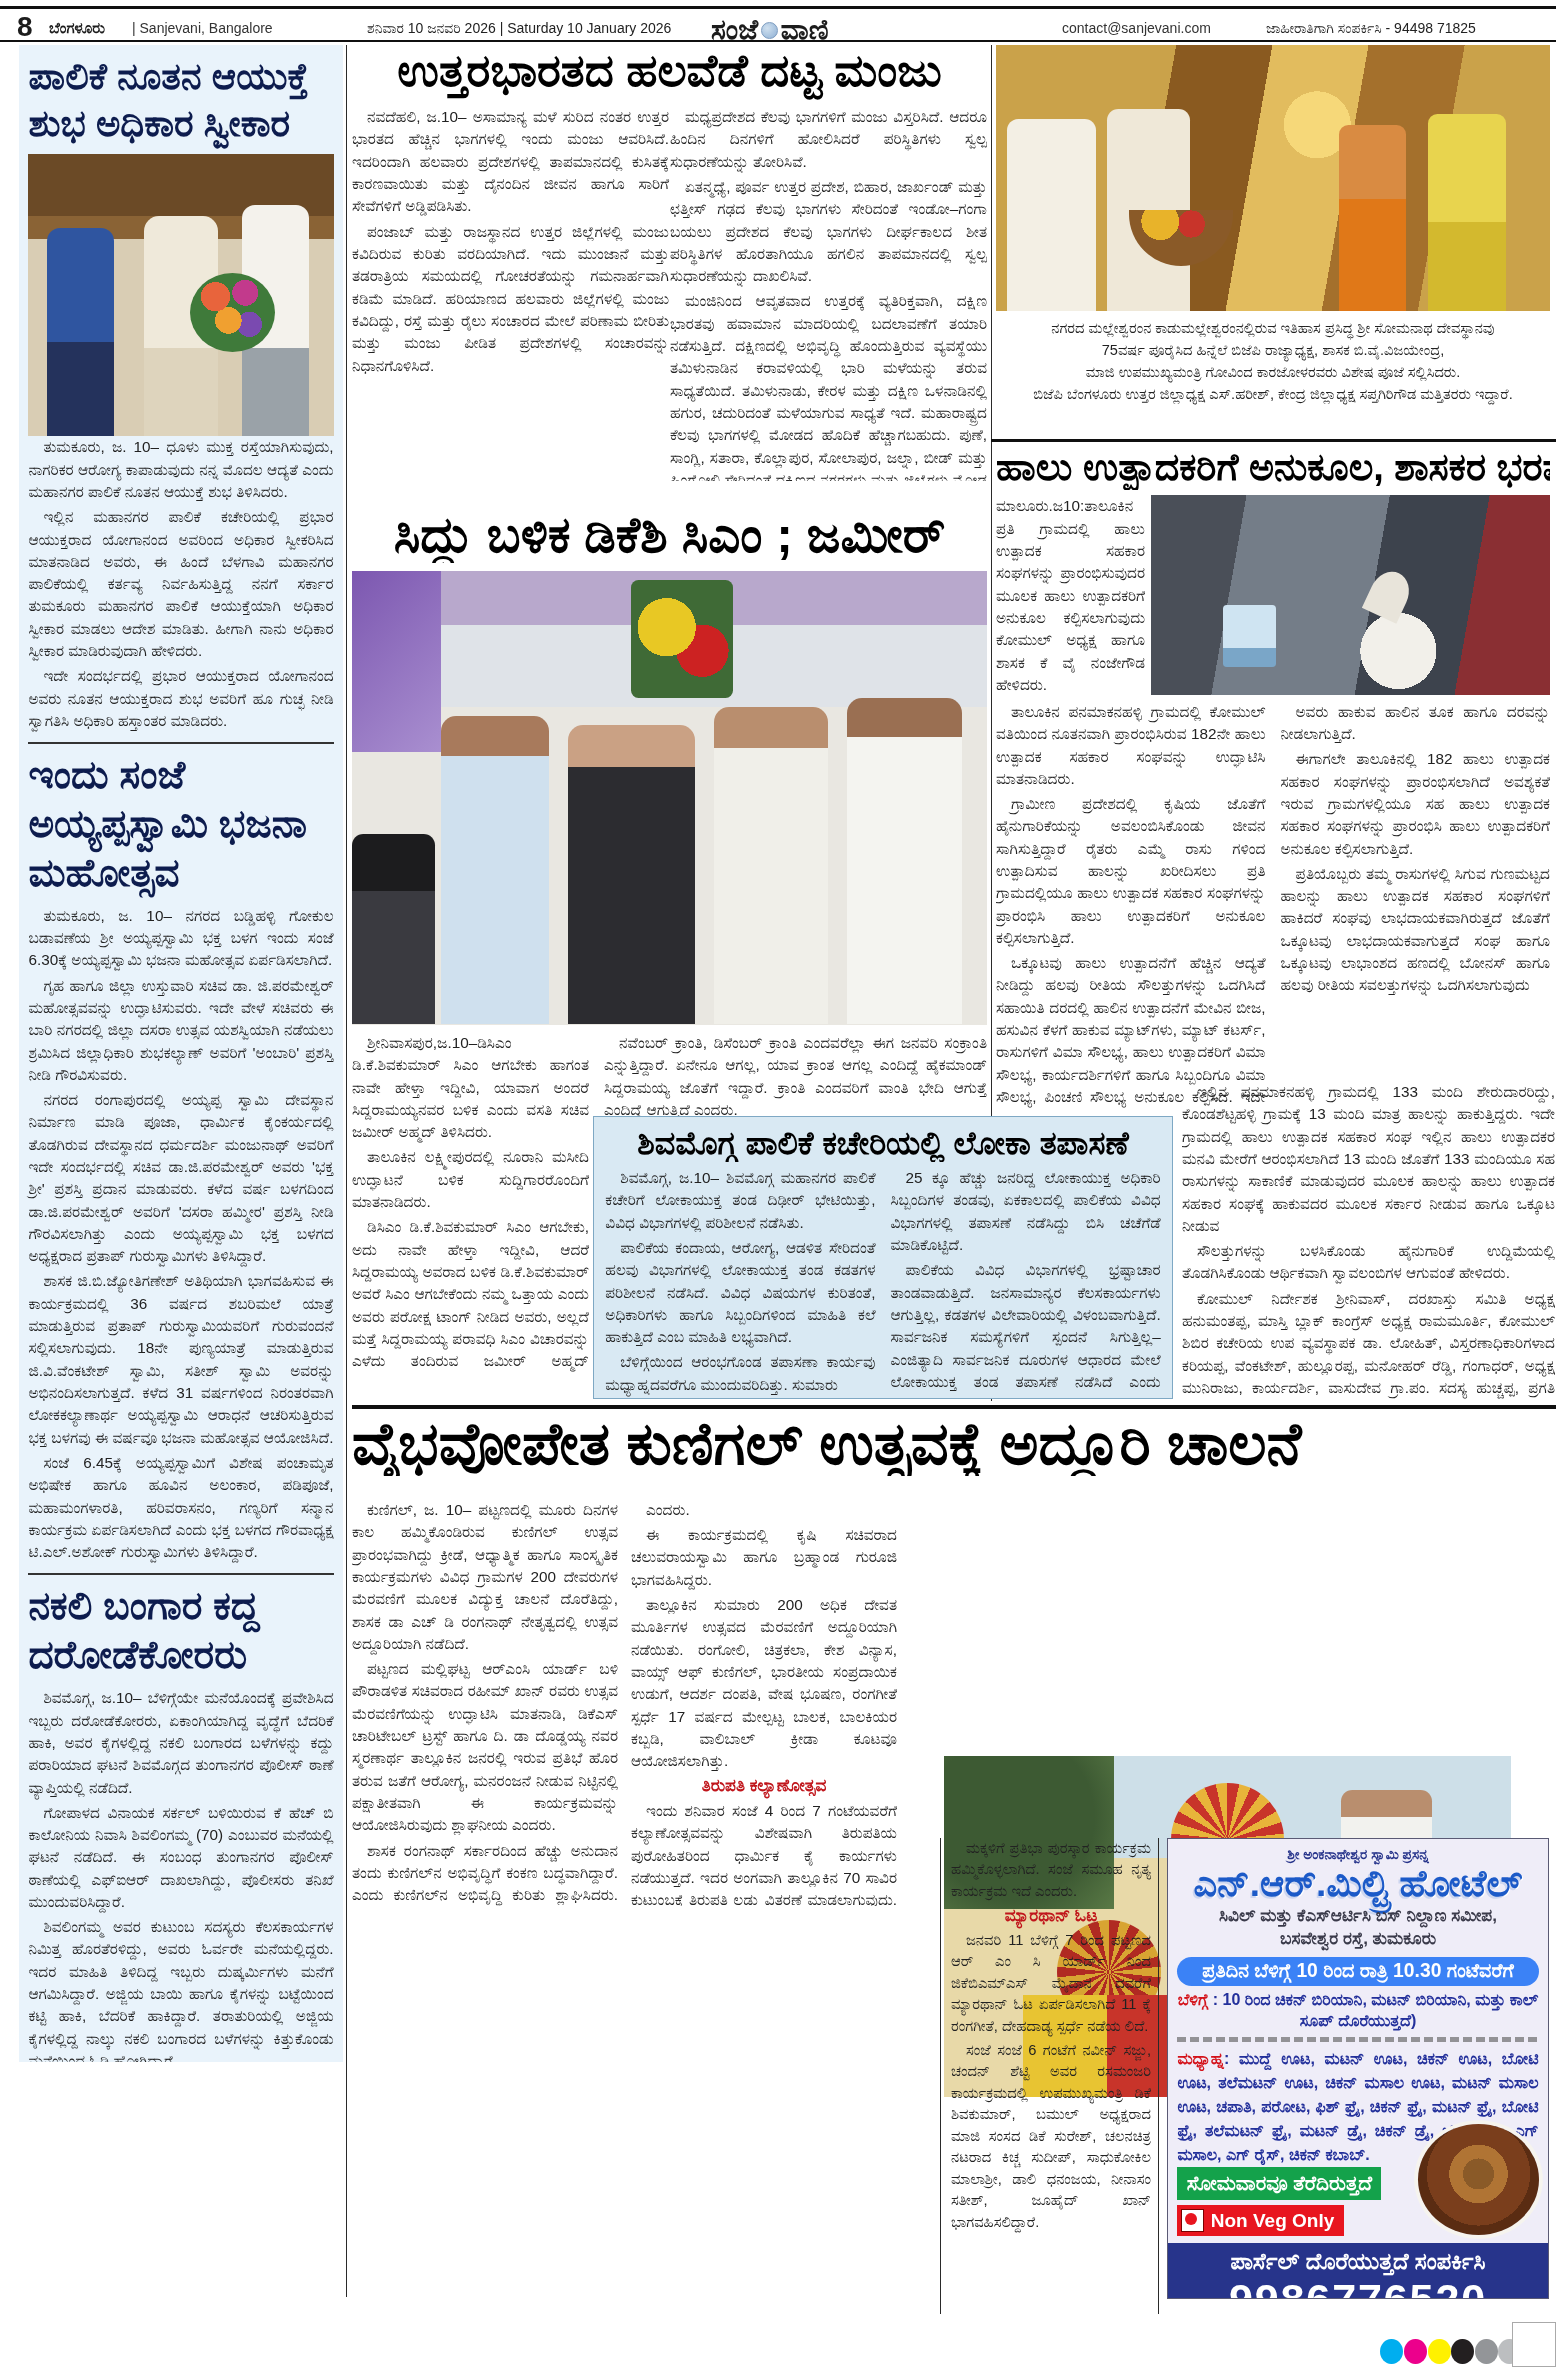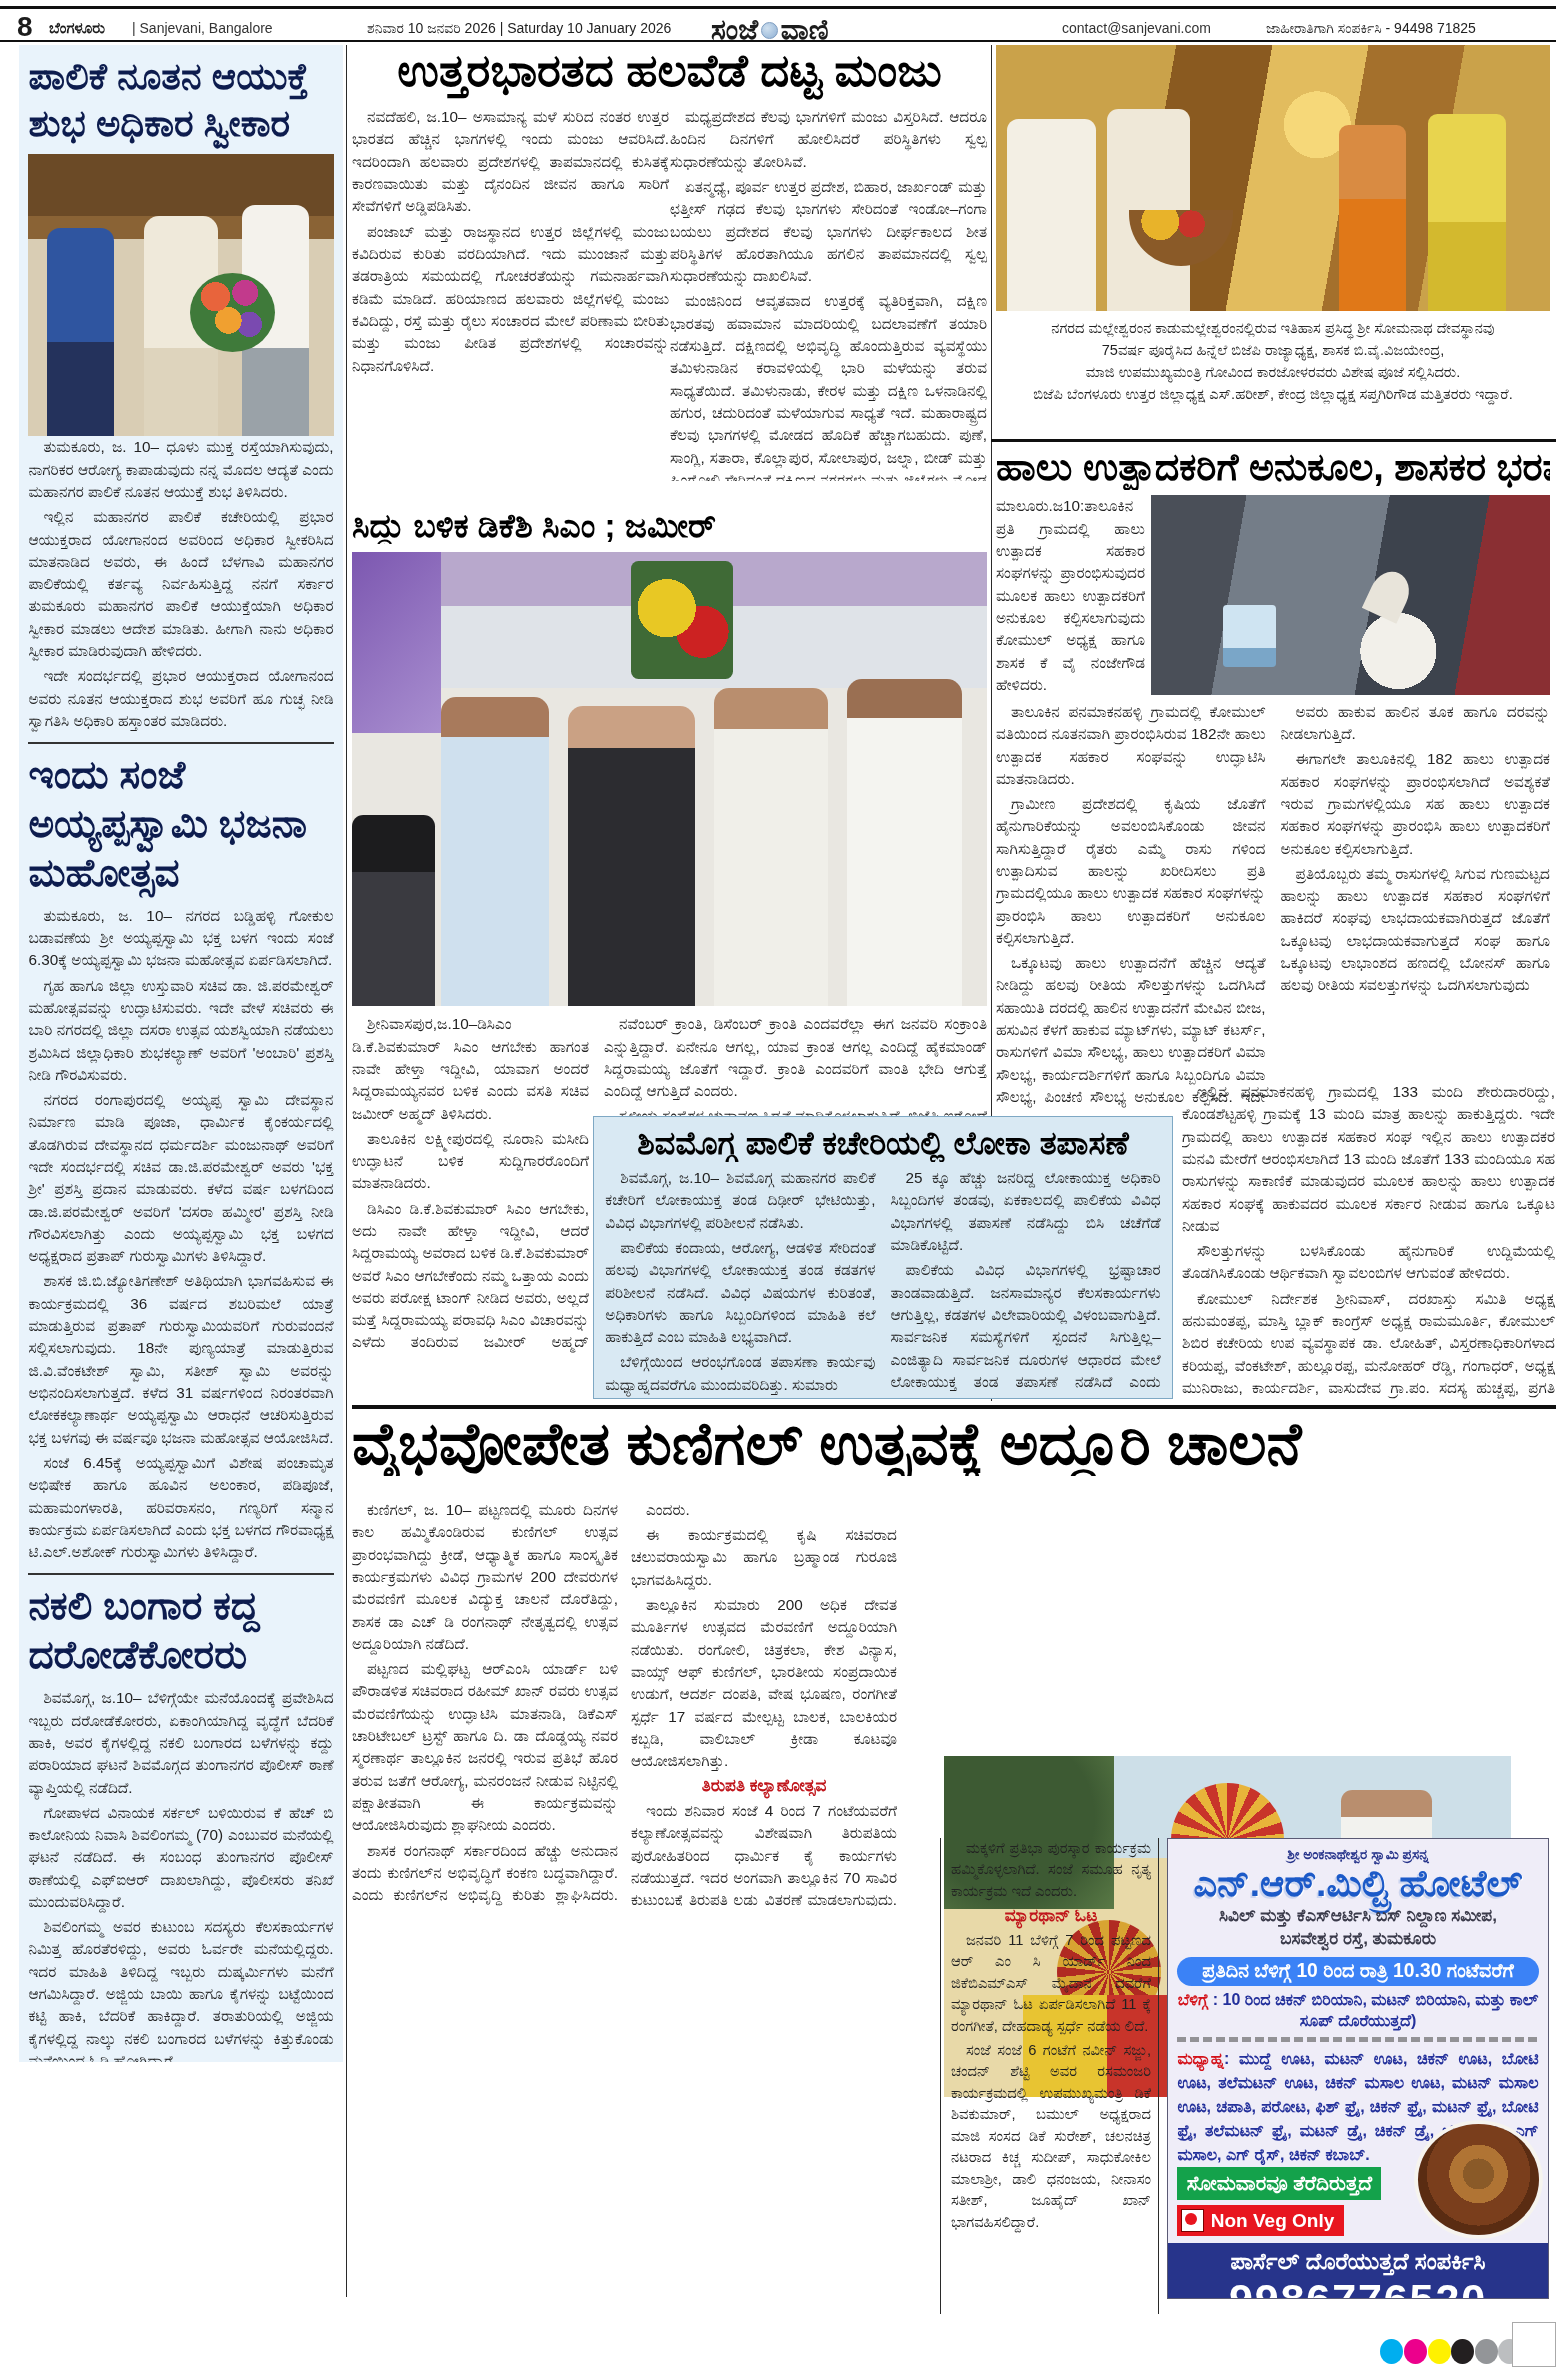--- a/index.html
+++ b/index.html
@@ -151,21 +151,21 @@
     </div>
   </div>
 
   <div class="abs" style="left:1182px;top:1081px;width:373px;height:318px;overflow:hidden;">
     <p class="b">ಇಲ್ಲಿನ ಪನಮಾಕನಹಳ್ಳಿ ಗ್ರಾಮದಲ್ಲಿ 133 ಮಂದಿ ಶೇರುದಾರರಿದ್ದು, ಕೊಂಡಶೆಟ್ಟಹಳ್ಳಿ ಗ್ರಾಮಕ್ಕೆ 13 ಮಂದಿ ಮಾತ್ರ ಹಾಲನ್ನು ಹಾಕುತ್ತಿದ್ದರು. ಇದೇ ಗ್ರಾಮದಲ್ಲಿ ಹಾಲು ಉತ್ಪಾದಕ ಸಹಕಾರ ಸಂಘ ಇಲ್ಲಿನ ಹಾಲು ಉತ್ಪಾದಕರ ಮನವಿ ಮೇರೆಗೆ ಆರಂಭಿಸಲಾಗಿದೆ 13 ಮಂದಿ ಜೊತೆಗೆ 133 ಮಂದಿಯೂ ಸಹ ರಾಸುಗಳನ್ನು ಸಾಕಾಣಿಕೆ ಮಾಡುವುದರ ಮೂಲಕ ಹಾಲನ್ನು ಹಾಲು ಉತ್ಪಾದಕ ಸಹಕಾರ ಸಂಘಕ್ಕೆ ಹಾಕುವದರ ಮೂಲಕ ಸರ್ಕಾರ ನೀಡುವ ಹಾಗೂ ಒಕ್ಕೂಟ ನೀಡುವ</p>
     <p class="b">ಸೌಲತ್ತುಗಳನ್ನು ಬಳಸಿಕೊಂಡು ಹೈನುಗಾರಿಕೆ ಉದ್ದಿಮೆಯಲ್ಲಿ ತೊಡಗಿಸಿಕೊಂಡು ಆರ್ಥಿಕವಾಗಿ ಸ್ವಾವಲಂಬಿಗಳ ಆಗುವಂತೆ ಹೇಳಿದರು.</p>
     <p class="b">ಕೋಮುಲ್ ನಿರ್ದೇಶಕ ಶ್ರೀನಿವಾಸ್, ದರಖಾಸ್ತು ಸಮಿತಿ ಅಧ್ಯಕ್ಷ ಹನುಮಂತಪ್ಪ, ಮಾಸ್ತಿ ಬ್ಲಾಕ್ ಕಾಂಗ್ರೆಸ್ ಅಧ್ಯಕ್ಷ ರಾಮಮೂರ್ತಿ, ಕೋಮುಲ್ ಶಿಬಿರ ಕಚೇರಿಯ ಉಪ ವ್ಯವಸ್ಥಾಪಕ ಡಾ. ಲೋಹಿತ್, ವಿಸ್ತರಣಾಧಿಕಾರಿಗಳಾದ ಕರಿಯಪ್ಪ, ವೆಂಕಟೇಶ್, ಹುಲ್ಲೂರಪ್ಪ, ಮನೋಹರ್ ರೆಡ್ಡಿ, ಗಂಗಾಧರ್, ಅಧ್ಯಕ್ಷ ಮುನಿರಾಜು, ಕಾರ್ಯದರ್ಶಿ, ವಾಸುದೇವ ಗ್ರಾ.ಪಂ. ಸದಸ್ಯ ಹುಚ್ಚಪ್ಪ, ಪ್ರಗತಿ ಶ್ರೀನಿವಾಸ್, ಟೇಕಲ್ ಶಶಿ, ಕುಂಟನಹಳ್ಳಿ ವೆಂಕಟೇಶ್ ಗೌಡ, ವೆಂಕಟರಮಣಪ್ಪ, ರಾಮಯ್ಯ, ನಾಗರಾಜ್ ರೆಡ್ಡಿ, ದಿವಾಕರ್ ಸೇರಿದಂತೆ ಹಾಲು ಉತ್ಪಾದಕ ಸಹಕಾರ ಸಂಘದ ನಿರ್ದೇಶಕರು, ಗ್ರಾಮದ ಮುಖಂಡರು ಹಾಜರಿದ್ದರು.</p>
   </div>
 
   <div class="abs" style="left:352px;top:508px;width:635px;">
-    <div class="hl" style="font-size:33px;line-height:1.1;margin-bottom:7.5px;white-space:nowrap;overflow:hidden;">ಸಿದ್ದು ಬಳಿಕ ಡಿಕೆಶಿ ಸಿಎಂ ; ಜಮೀರ್</div>
+    <div class="hl" style="font-size:50px;line-height:1.1;margin-bottom:7.5px;white-space:nowrap;overflow:hidden;text-align:center;">ಸಿದ್ದು ಬಳಿಕ ಡಿಕೆಶಿ ಸಿಎಂ ; ಜಮೀರ್</div>
     <div class="photo" style="width:100%;height:454px;background:linear-gradient(180deg,#b8a8cc 0 12%,#dfe3e8 12% 30%,#e9e7e1 30%);">
       <div class="abs" style="left:0;top:0;width:14%;height:40%;background:linear-gradient(135deg,#7c57b0,#a98fd0);"></div>
       <div class="abs" style="left:44%;top:2%;width:16%;height:26%;background:radial-gradient(circle at 35% 40%,#e8c824 0 30%,transparent 30%),radial-gradient(circle at 70% 60%,#cc2222 0 26%,transparent 26%),#3f6a36;border-radius:7.5px;"></div>
       <div class="abs" style="left:34%;top:34%;width:20%;height:66%;background:linear-gradient(180deg,#caa184 0 14%,#2c2c30 14%);border-radius:15px 15px 0 0;"></div>
       <div class="abs" style="left:57%;top:30%;width:18%;height:70%;background:linear-gradient(180deg,#b98e6e 0 13%,#f0efe9 13%);border-radius:15px 15px 0 0;"></div>
       <div class="abs" style="left:14%;top:32%;width:17%;height:68%;background:linear-gradient(180deg,#a87a5c 0 13%,#cfe0ee 13%);border-radius:15px 15px 0 0;"></div>
       <div class="abs" style="left:78%;top:28%;width:18%;height:72%;background:linear-gradient(180deg,#9a6f52 0 12%,#f4f4f0 12%);border-radius:15px 15px 0 0;"></div>
       <div class="abs" style="left:0;top:58%;width:13%;height:42%;background:linear-gradient(180deg,#1c1c1e 0 30%,#3a3a40 30%);border-radius:11.3px 11.3px 0 0;"></div>
     </div>
     <div class="cols" style="gap:15px;margin-top:7.5px;">

